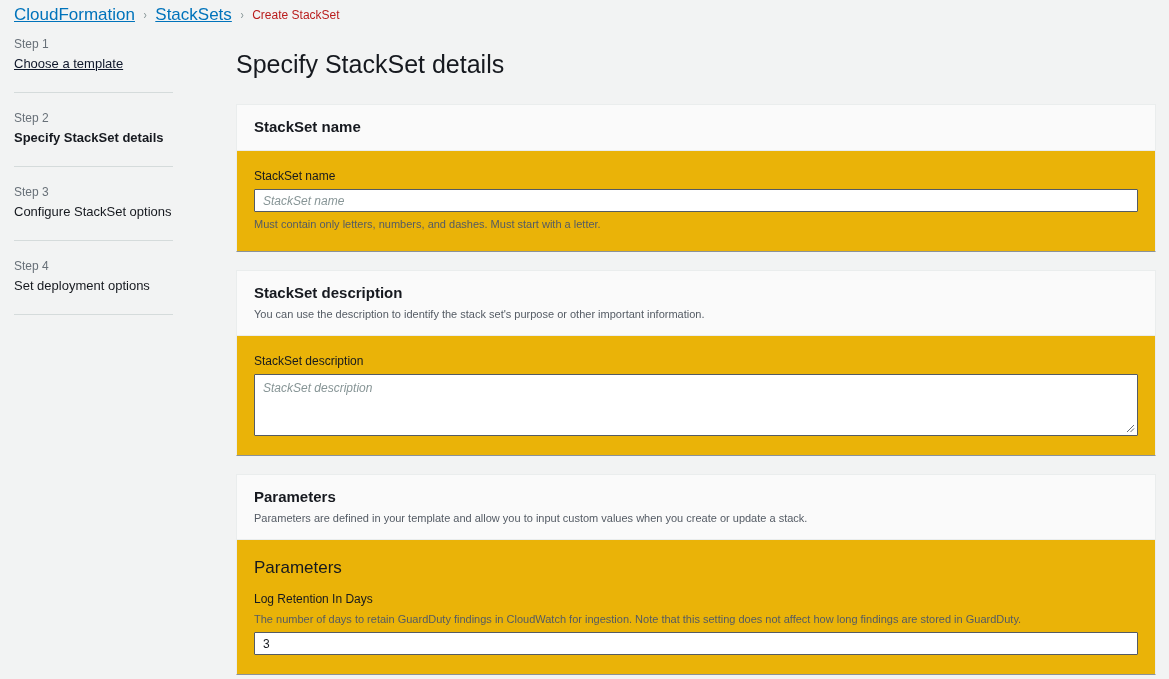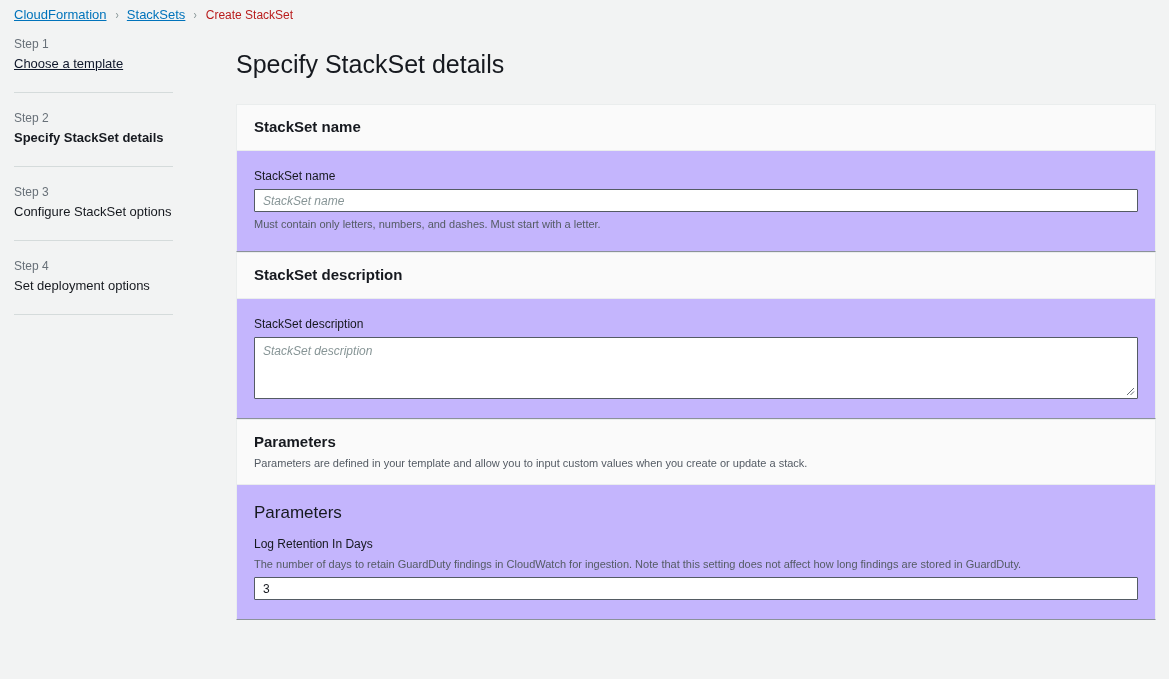--- a/index.html
+++ b/index.html
@@ -17,21 +17,21 @@
     display: flex;
     align-items: center;
     padding: 5px 0 0 14px;
     height: 24px;
     font-size: 12px;
   }
   .bc-link {
     color: #0073bb;
     text-decoration: underline;
     cursor: pointer;
-    font-size: 13px;
+    font-size: 17px;
   }
   .bc-current {
     color: #b91c1c;
     font-weight: normal;
     font-size: 12px;
     text-align: right;
   }
   .bc-sep {
     color: #879596;
     margin: 0 8px;
@@ -88,23 +88,24 @@
   .page-title {
     font-size: 25px;
     font-weight: normal;
     color: #16191f;
     margin: 0 0 25px 0;
     line-height: 29px;
   }
 
   
   .card {
-    background: #c4b5fd;
+    background: #eab308;
     border: 1px solid #eaeded;
     border-bottom: 1px solid #8b9299;
+    margin-bottom: 18px;
   }
   .card-header {
     background: #fafafa;
     border-bottom: 1px solid #eaeded;
     padding: 12px 17px 13px 17px;
   }
   .card-title {
     font-size: 15px;
     font-weight: bold;
     color: #16191f;
@@ -239,20 +240,21 @@
       <div class="card-body">
         <div class="field-label">StackSet name</div>
         <input class="text-input" type="text" placeholder="StackSet name" style="">
         <div class="field-hint">Must contain only letters, numbers, and dashes. Must start with a letter.</div>
       </div>
     </section>
 
     <section class="card">
       <div class="card-header">
         <div class="card-title">StackSet description</div>
+        <div class="card-subtitle">You can use the description to identify the stack set's purpose or other important information.</div>
       </div>
       <div class="card-body">
         <div class="field-label">StackSet description</div>
         <div class="textarea-wrap">
           <textarea class="text-area" placeholder="StackSet description" style=""></textarea>
           <svg class="resize-grip" viewBox="0 0 9 9">
             <line x1="8" y1="1" x2="1" y2="8" stroke="#545b64" stroke-width="0.9"></line>
             <line x1="8" y1="4.5" x2="4.5" y2="8" stroke="#545b64" stroke-width="0.9"></line>
           </svg>
         </div>

